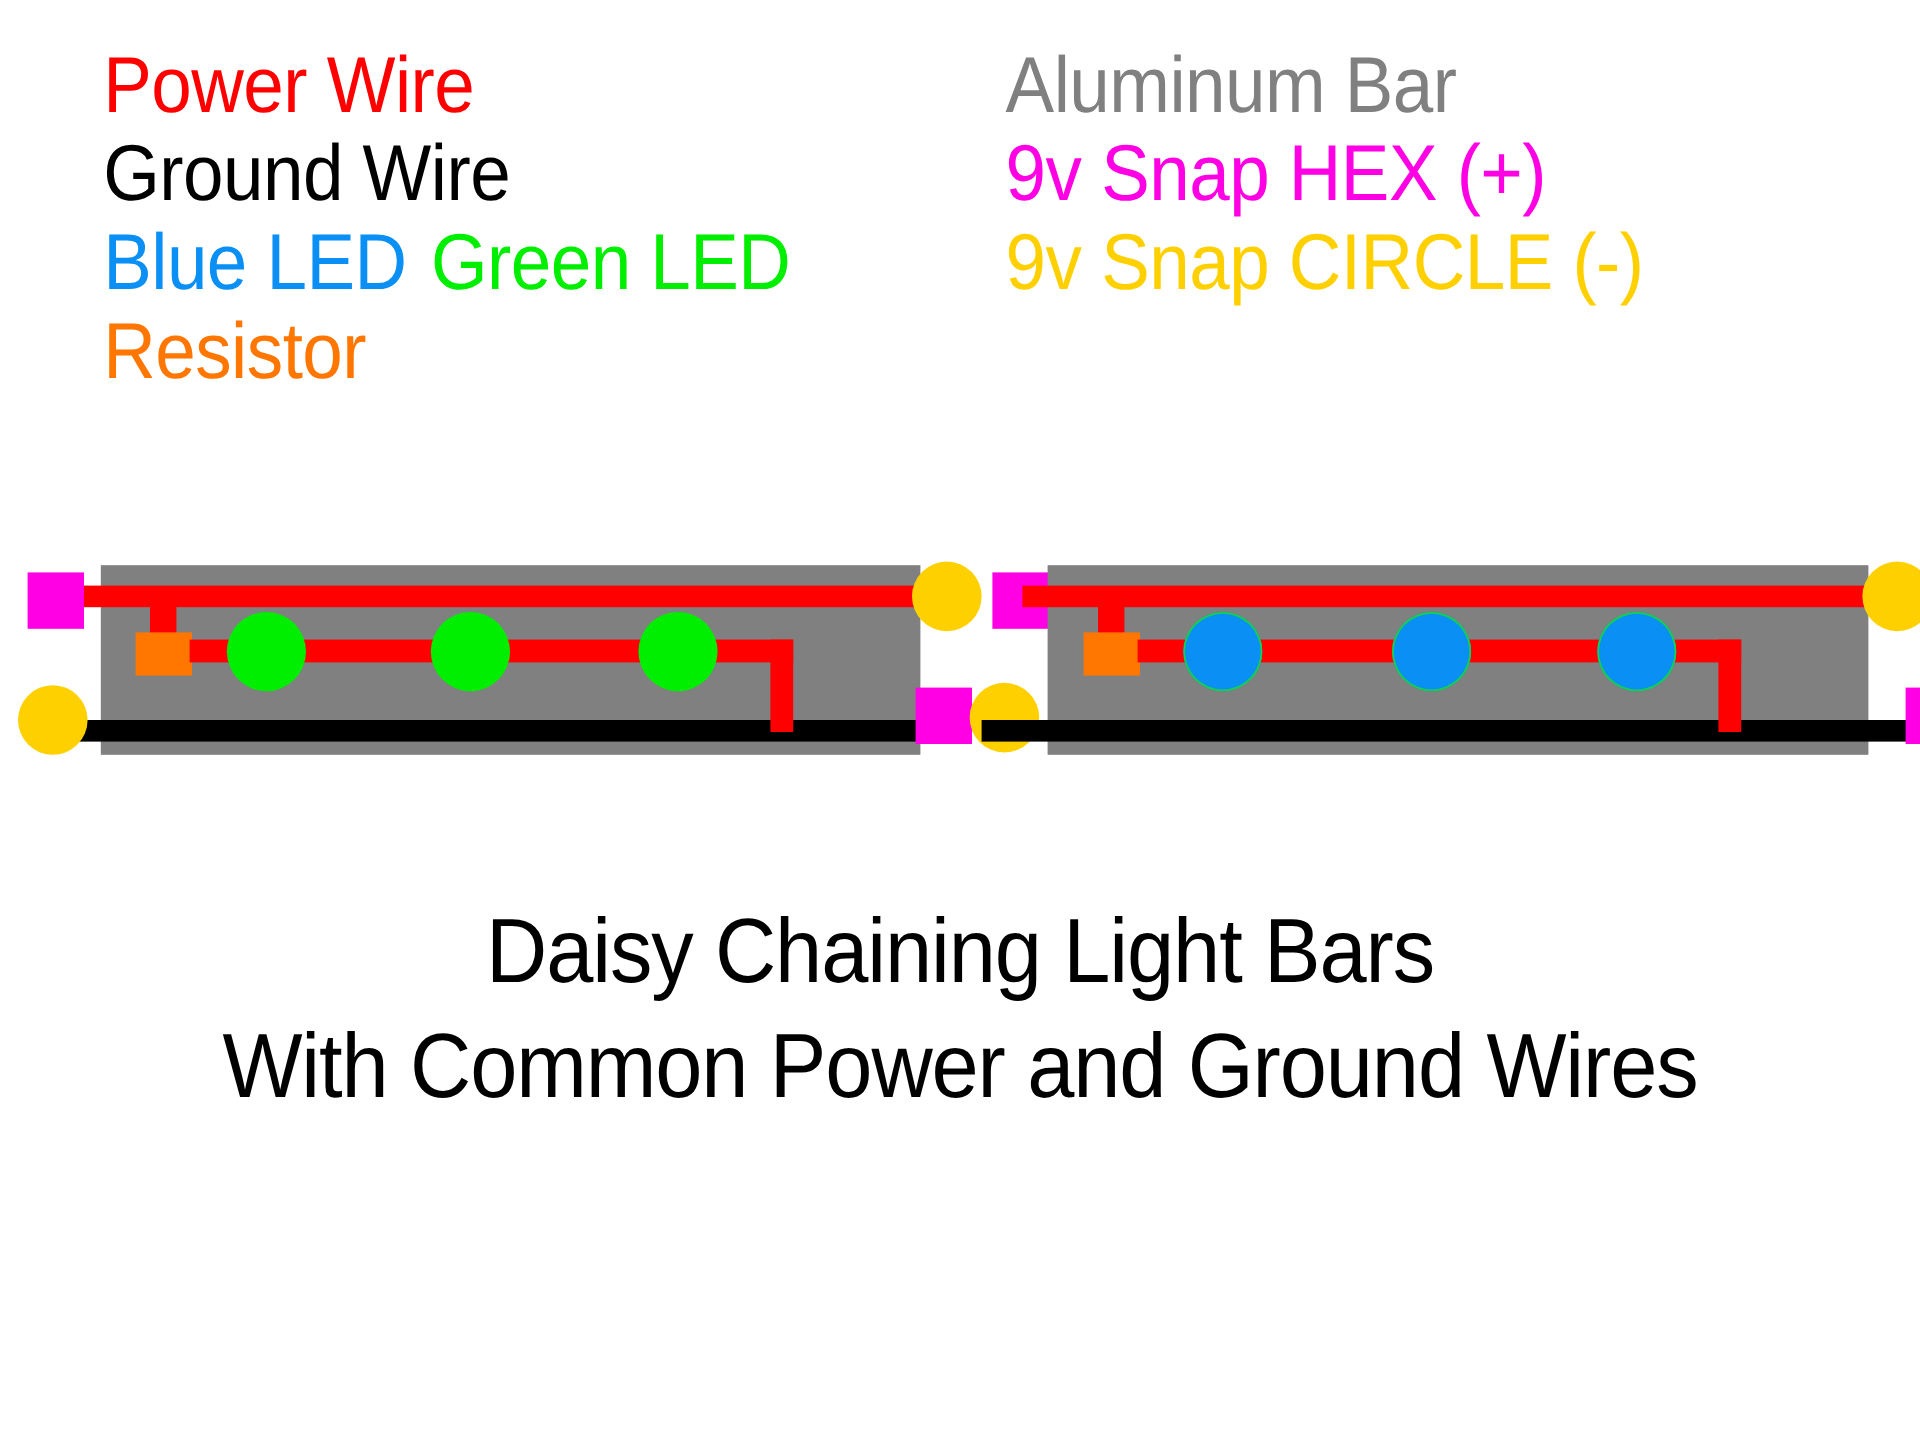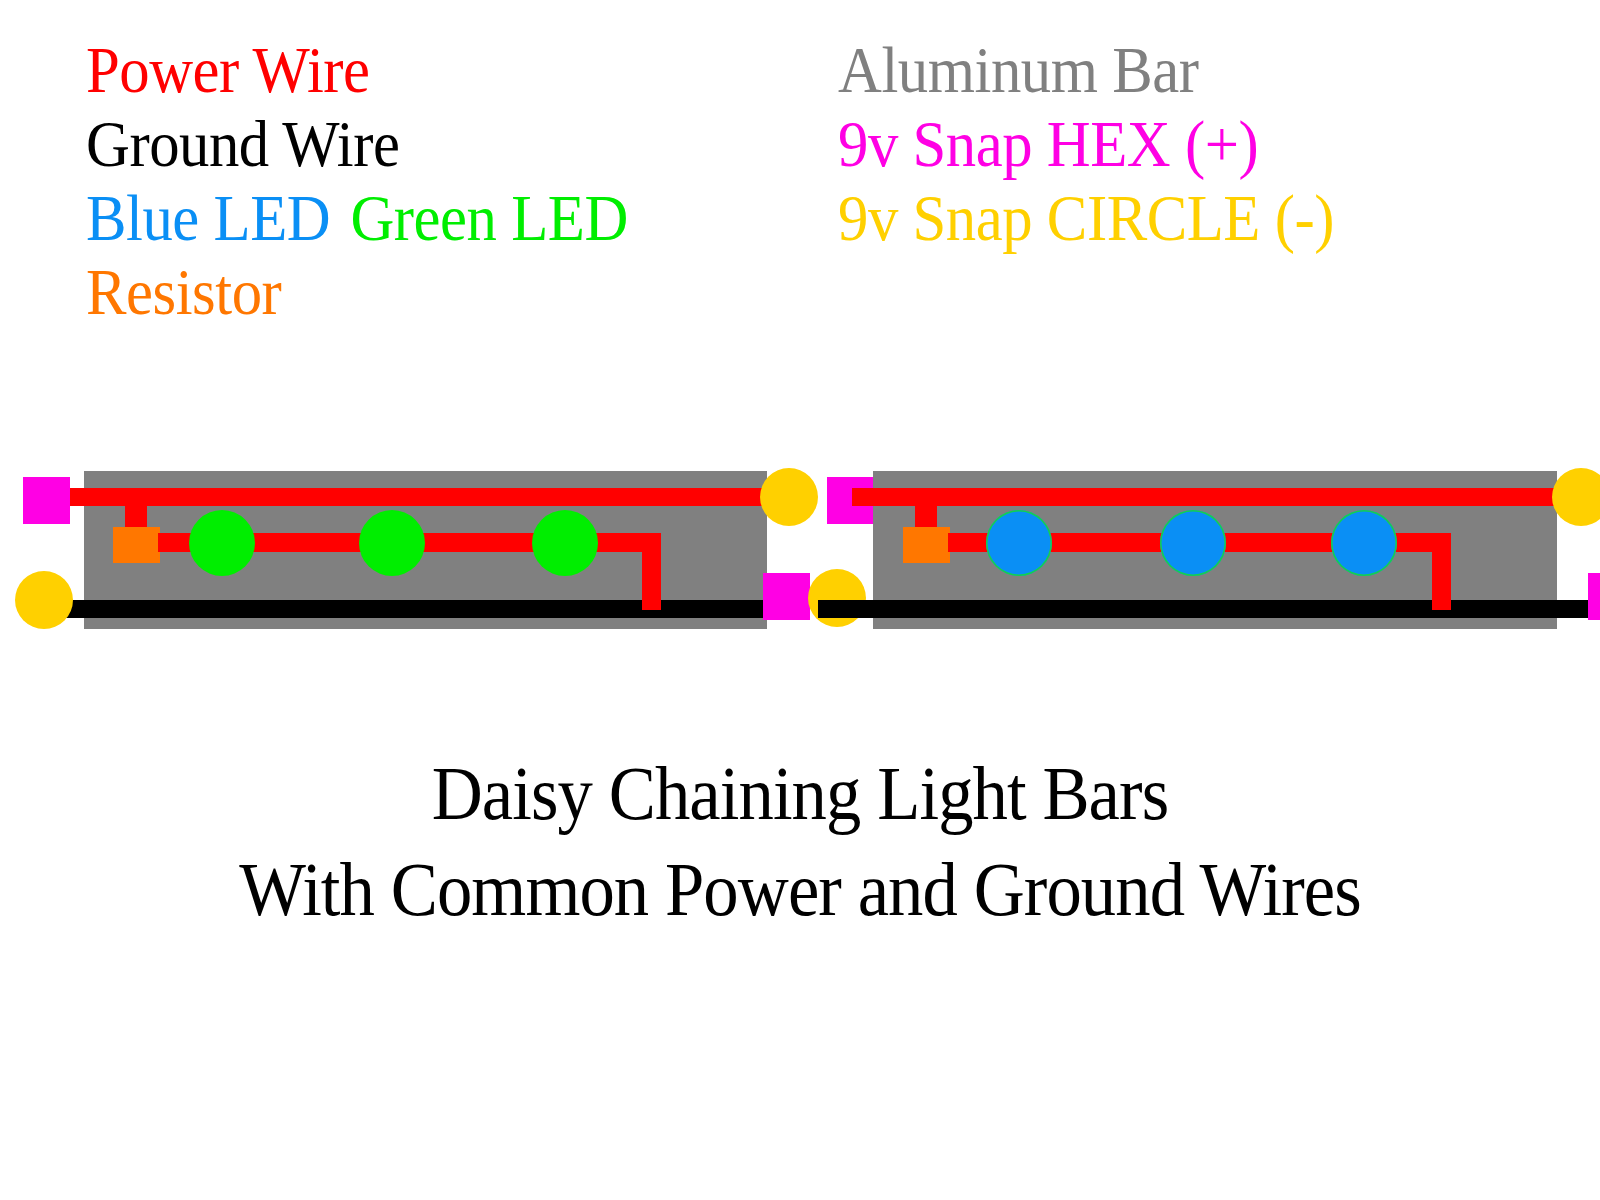--- a/index.html
+++ b/index.html
@@ -7,21 +7,21 @@
     margin: 0;
     padding: 0;
     background: #ffffff;
   }
   #stage {
     position: relative;
     width: 1600px;
     height: 1200px;
     background: #ffffff;
     overflow: hidden;
-    font-family: Liberation Serif, serif;
+    font-family: Liberation Sans, sans-serif;
   }
 
   
   .legend {
     position: absolute;
     white-space: nowrap;
     font-size: 66px;
     line-height: 74px;
     font-weight: 400;
     letter-spacing: -0.5px;

